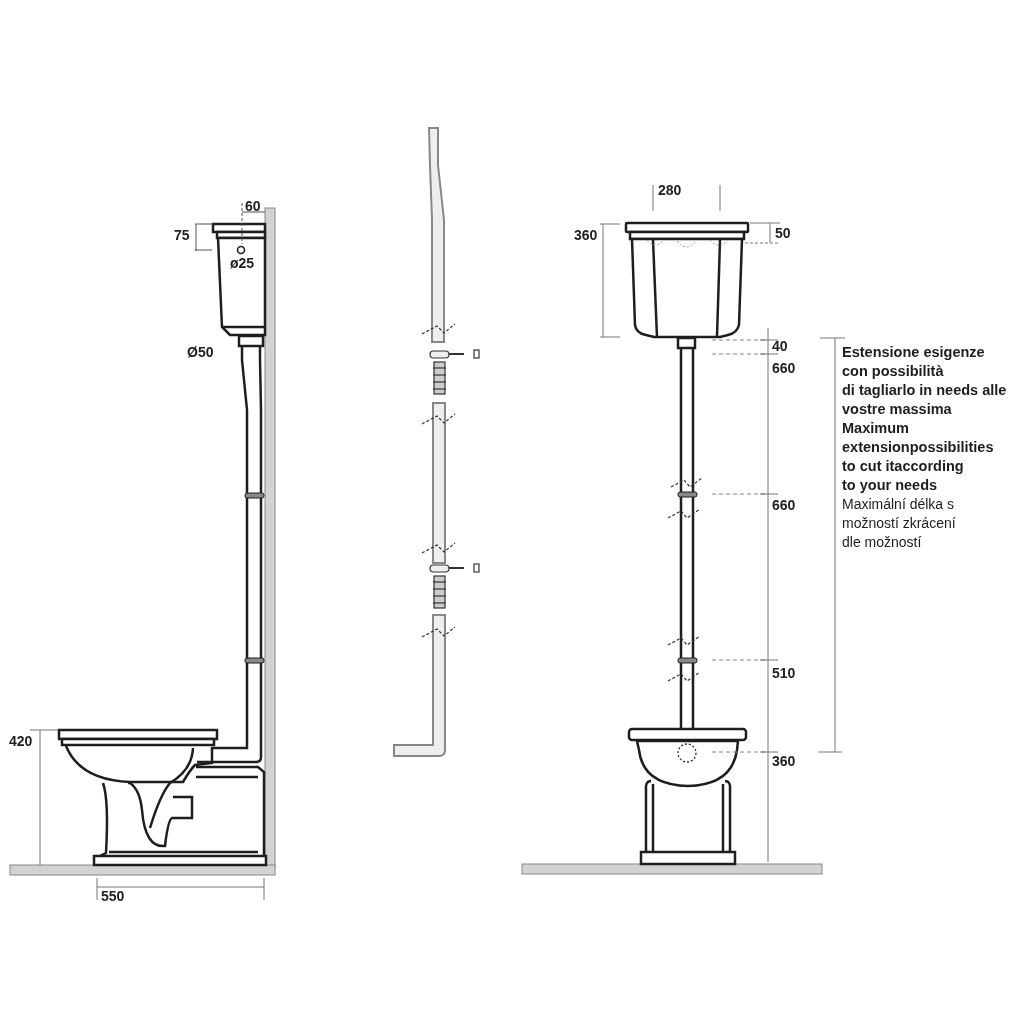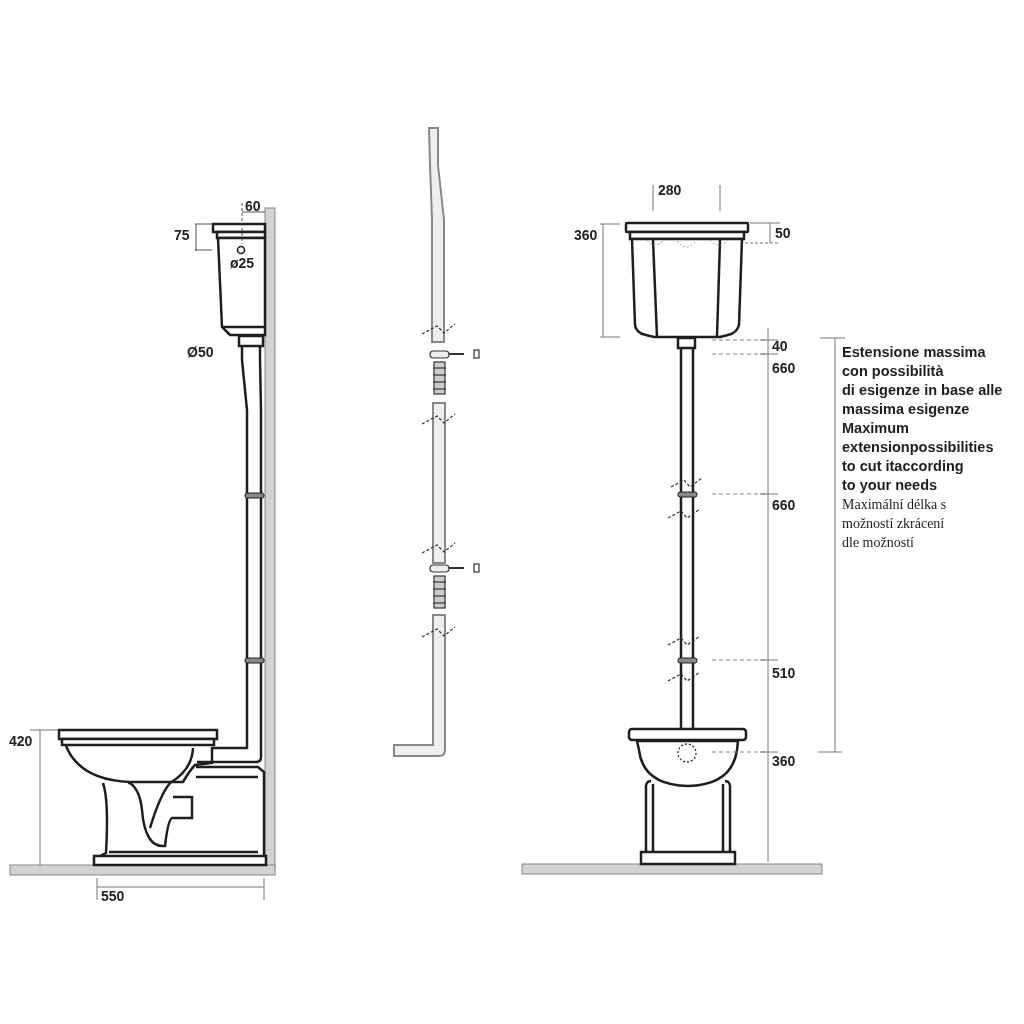--- a/index.html
+++ b/index.html
@@ -1,21 +1,21 @@
 <!DOCTYPE html>
 <html><head>
   <meta charset="utf-8">
   <style>
     html, body { margin: 0; padding: 0; background: #ffffff; }
     body { width: 1024px; height: 1024px; position: relative; overflow: hidden; font-family: "Liberation Sans", sans-serif; }
     svg { position: absolute; left: 0; top: 0; }
     .dim { font-family: "Liberation Sans", sans-serif; font-weight: bold; font-size: 14px; fill: #222; }
     .note { position: absolute; left: 842px; top: 343px; width: 180px; font-family: "Liberation Sans", sans-serif; font-weight: bold; font-size: 14.5px; line-height: 19px; color: #1e1e1e; }
     .note div { white-space: nowrap; }
-    .note .cz { font-family: Liberation Serif, serif; font-weight: normal; font-size: 14px; color: #1e1e1e; }
+    .note .cz { font-family: Liberation Sans, sans-serif; font-weight: normal; font-size: 14px; color: #1e1e1e; }
   </style>
 </head>
 <body>
 
 <svg width="1024" height="1024" viewBox="0 0 1024 1024">
 
   <g>
 
     <rect x="265" y="208" width="10" height="660" fill="#d2d2d2" stroke="#888" stroke-width="1"></rect>
 
@@ -180,24 +180,24 @@
     <text class="dim" x="775" y="238">50</text>
     <text class="dim" x="772" y="351">40</text>
     <text class="dim" x="772" y="373">660</text>
     <text class="dim" x="772" y="510">660</text>
     <text class="dim" x="772" y="678">510</text>
     <text class="dim" x="772" y="766">360</text>
   </g>
 </svg>
 
 <div class="note">
-  <div>Estensione massima</div>
+  <div>Estensione esigenze</div>
   <div>con possibilità</div>
-  <div>di esigenze in base alle</div>
-  <div>massima esigenze</div>
+  <div>di tagliarlo in needs alle</div>
+  <div>vostre massima</div>
   <div>Maximum</div>
   <div>extensionpossibilities</div>
   <div>to cut itaccording</div>
   <div>to your needs</div>
   <div class="cz">Maximální délka s</div>
   <div class="cz">možností zkrácení</div>
   <div class="cz">dle možností</div>
 </div>
 
 </body></html>

